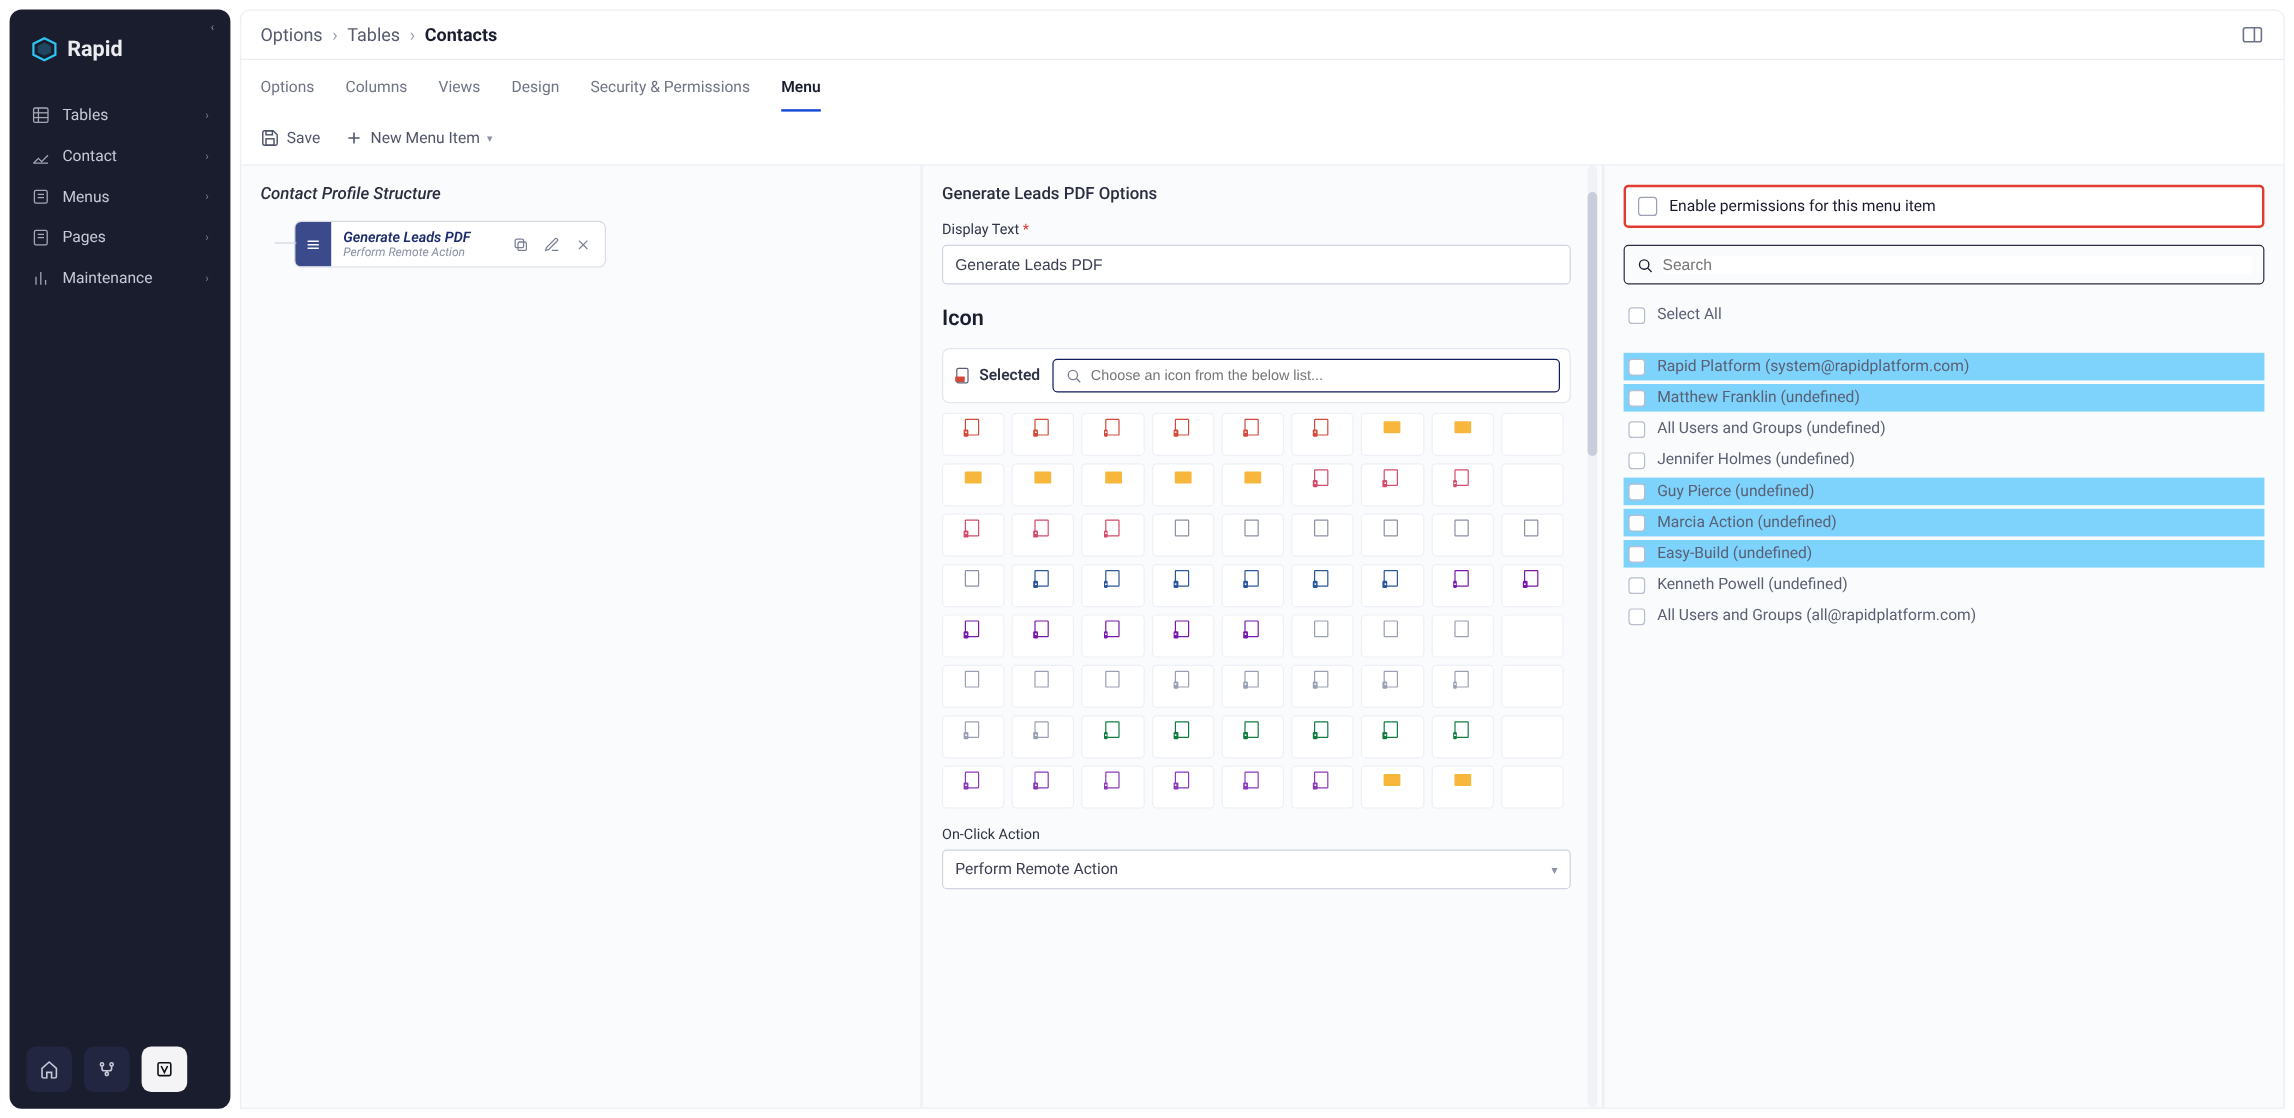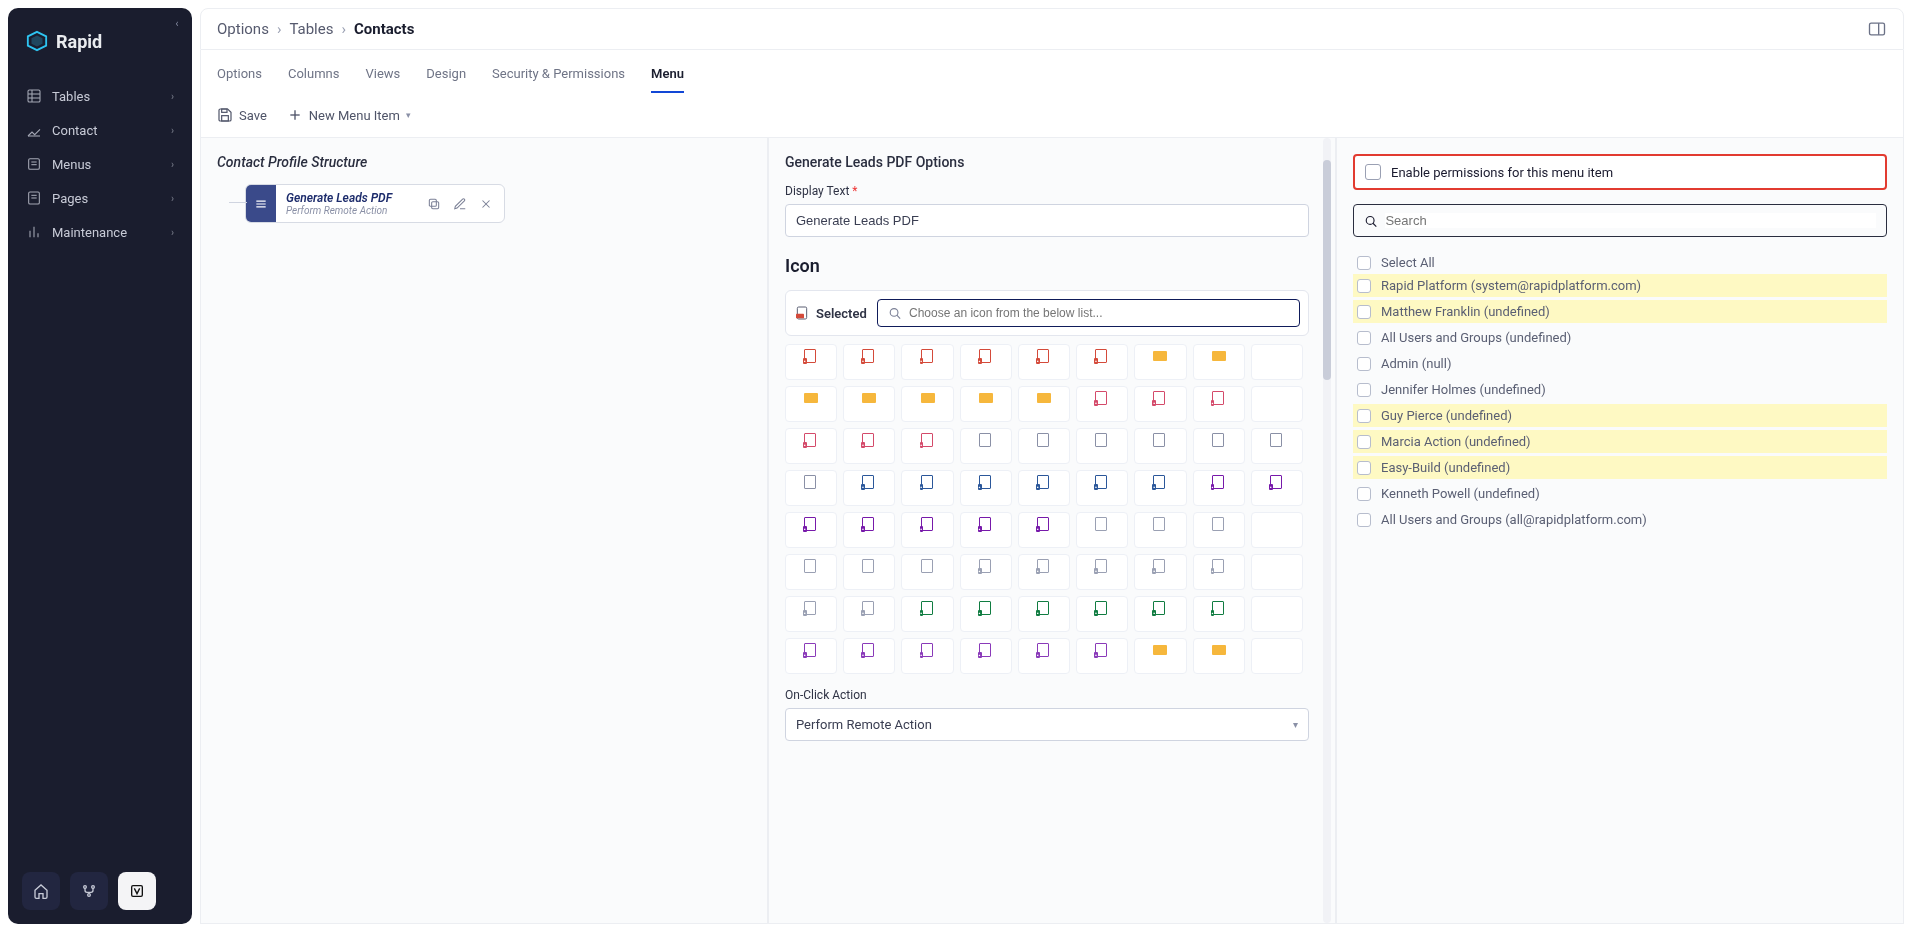--- a/index.html
+++ b/index.html
@@ -77,21 +77,21 @@
 .mid-scroll { position:absolute; top:0; bottom:0; right:4px; width:8px; background:#f1f2f6; border-radius:4px;}
 .mid-thumb { position:absolute; top:22px; width:8px; height:220px; background:#c9cdd9; border-radius:4px;}
 
 
 .perm-box { border:2px solid #e23b30; border-radius:4px; padding:8px 10px; display:flex; align-items:center; gap:10px; background:#fff; margin-bottom:14px;}
 .chk { width:16px;height:16px; border:1.5px solid #9aa0b3; border-radius:3px; background:#fff;}
 .perm-search { display:flex; align-items:center; gap:8px; border:1.5px solid #2a2e3f; border-radius:4px; padding:8px 10px; margin-bottom:14px;}
 .perm-search input { border:none; outline:none; width:100%; font-size:13px;}
 .perm-list { display:flex; flex-direction:column; gap:3px;}
 .perm-row { display:flex; align-items:center; gap:10px; padding:4px 4px; color:#5a5f73;}
-.perm-row.alt { background:#fef9c3;}
+.perm-row.alt { background:#7dd3fc;}
 .perm-chk { width:14px;height:14px;border:1.5px solid #b7bdcd;border-radius:3px;background:#fff;}
 </style>
 </head>
 <body>
 
 <div class="app-shell">
   <aside class="sidebar">
     <div class="sidebar-collapse">‹</div>
     <div class="brand">
       <svg class="brand-icon" viewBox="0 0 24 24">
@@ -671,40 +671,36 @@
           <div class="chk"></div>
           <span>Enable permissions for this menu item</span>
         </div>
         <div class="perm-search">
           <svg width="14" height="14" viewBox="0 0 24 24" fill="none" stroke="currentColor" stroke-width="2">
               <circle cx="11" cy="11" r="7"></circle>
               <line x1="16" y1="16" x2="22" y2="22"></line>
             </svg>
           <input placeholder="Search" style="">
         </div>
-        <div class="perm-row" style="margin-bottom:0;">
+        <div class="perm-row" style="margin-bottom:20px;">
           <div class="perm-chk"></div>
           <span>Select All</span>
         </div>
         <div class="perm-list" id="perm-list">
             <div class="perm-row alt">
               <div class="perm-chk"></div>
               <span>Rapid Platform (system@rapidplatform.com)</span>
             </div>
             <div class="perm-row alt">
               <div class="perm-chk"></div>
               <span>Matthew Franklin (undefined)</span>
             </div>
             <div class="perm-row">
               <div class="perm-chk"></div>
               <span>All Users and Groups (undefined)</span>
-            </div>
-            <div class="perm-row">
-              <div class="perm-chk"></div>
-              <span>Admin (null)</span>
             </div>
             <div class="perm-row">
               <div class="perm-chk"></div>
               <span>Jennifer Holmes (undefined)</span>
             </div>
             <div class="perm-row alt">
               <div class="perm-chk"></div>
               <span>Guy Pierce (undefined)</span>
             </div>
             <div class="perm-row alt">

